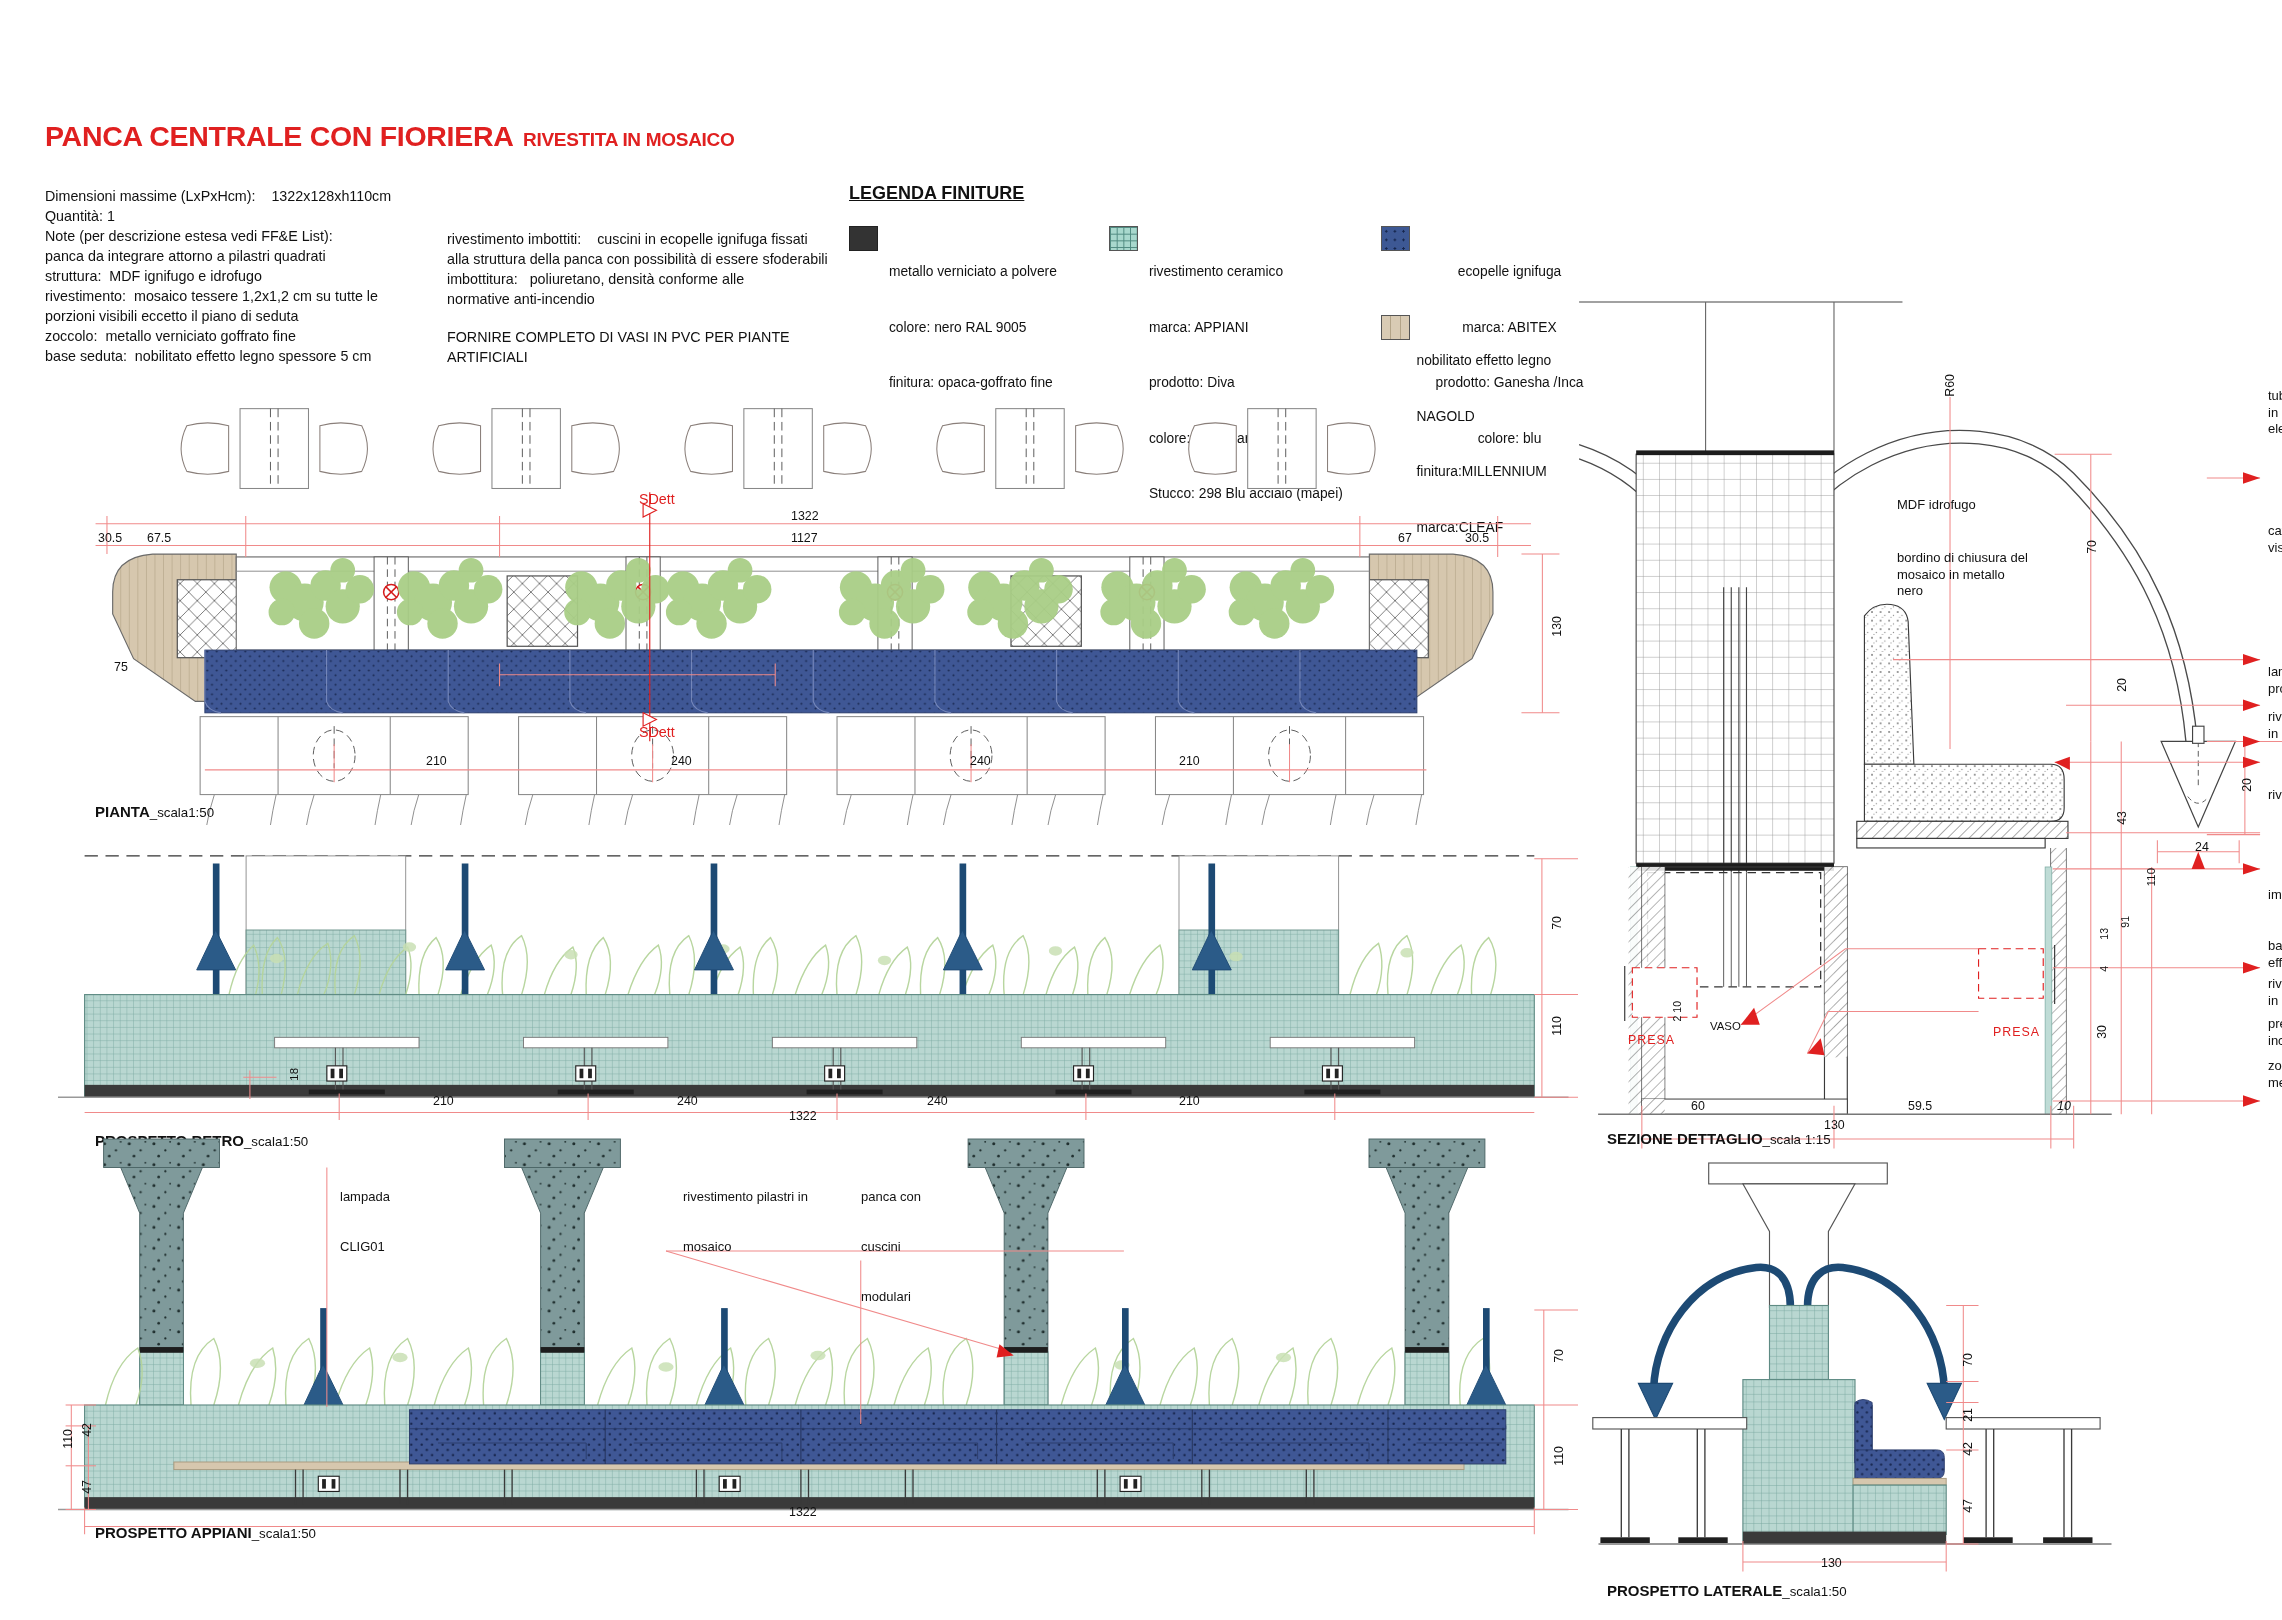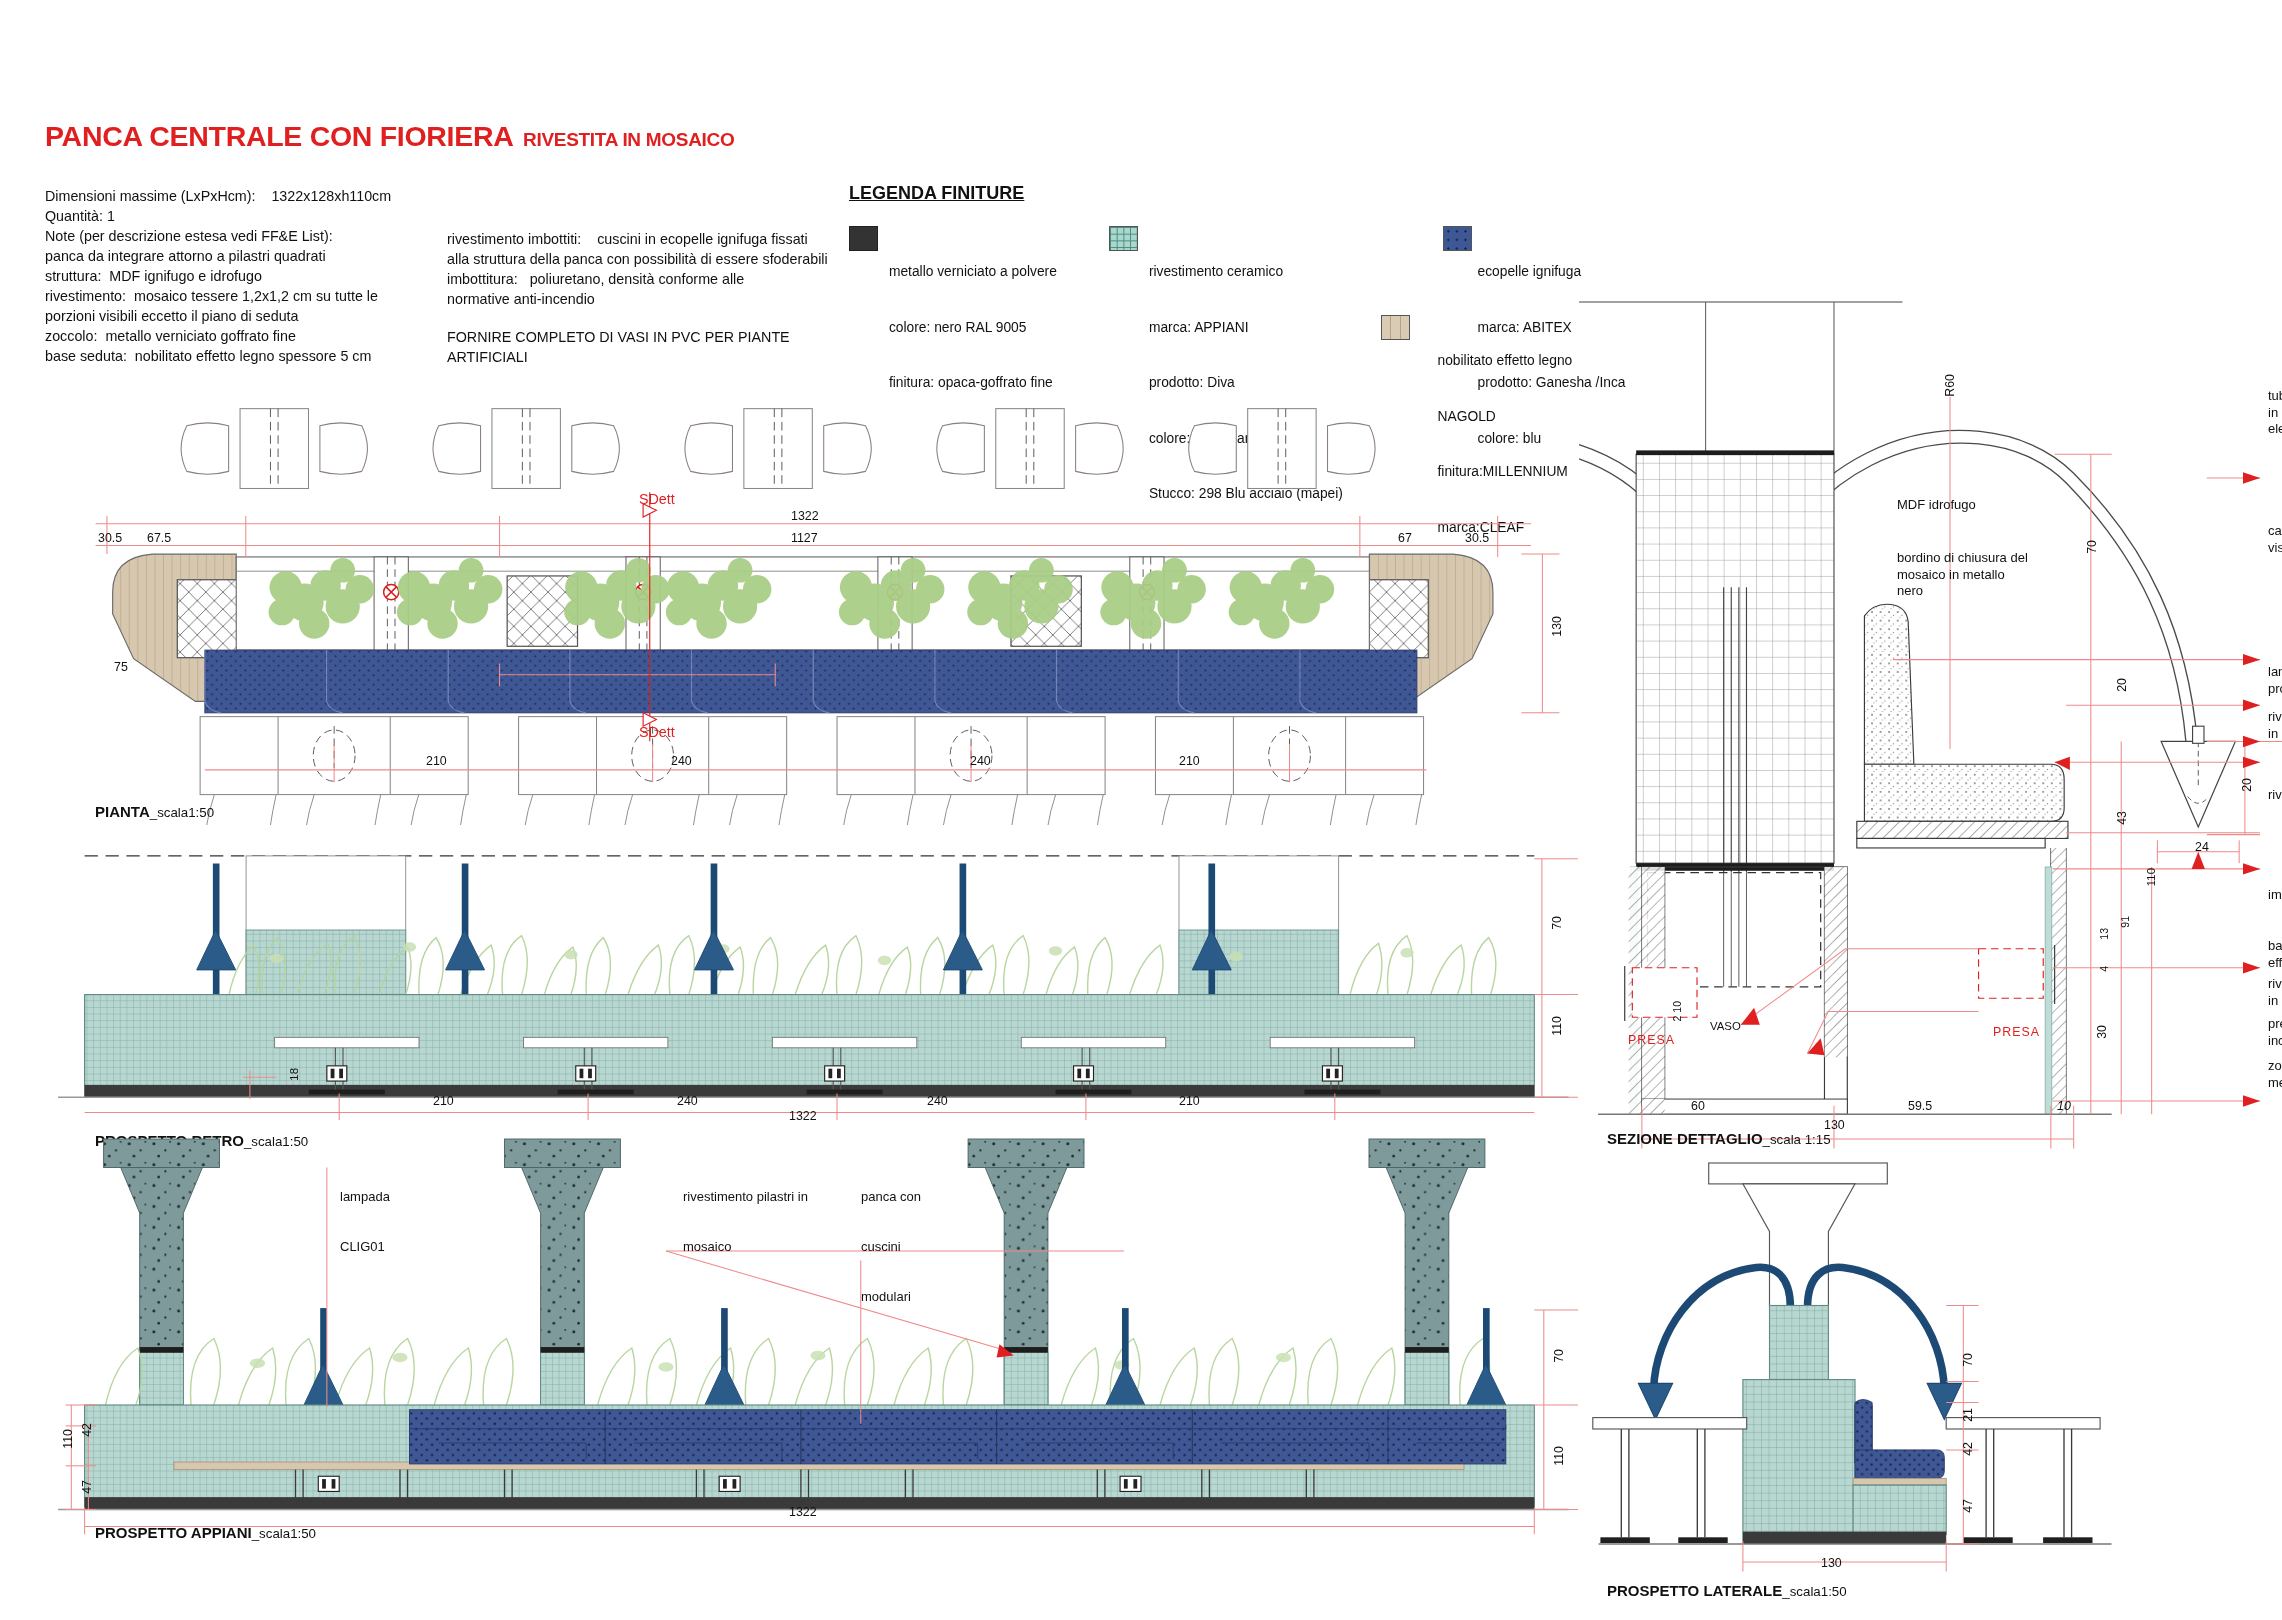--- a/index.html
+++ b/index.html
@@ -88,31 +88,31 @@
     <div class="sw sw-cer"></div>
     <div class="legend-text">
       <div>rivestimento ceramico</div>
       <div>marca: APPIANI</div>
       <div>prodotto: Diva</div>
       <div>colore: Aquamarine</div>
       <div>Stucco: 298 Blu acciaio (mapei)</div>
     </div>
   </div>
 
-  <div class="abs" style="left:1443px;top:190px;display:flex;gap:6px;">
+  <div class="abs" style="left:1381px;top:190px;display:flex;gap:26px;text-align:center;">
     <div class="sw sw-eco"></div>
     <div class="legend-text">
       <div>ecopelle ignifuga</div>
       <div>marca: ABITEX</div>
       <div>prodotto: Ganesha /Inca</div>
       <div>colore: blu</div>
     </div>
   </div>
 
-  <div class="abs" style="left:1381px;top:279px;display:flex;gap:28px;">
+  <div class="abs" style="left:1381px;top:279px;display:flex;gap:7px;">
     <div class="sw sw-leg"></div>
     <div class="legend-text">
       <div>nobilitato effetto legno</div>
       <div>NAGOLD</div>
       <div>finitura:MILLENNIUM</div>
       <div>marca:CLEAF</div>
     </div>
   </div>
 
   <div class="plantwrap" style="left:0;top:0;width:1598px;height:789px;">

